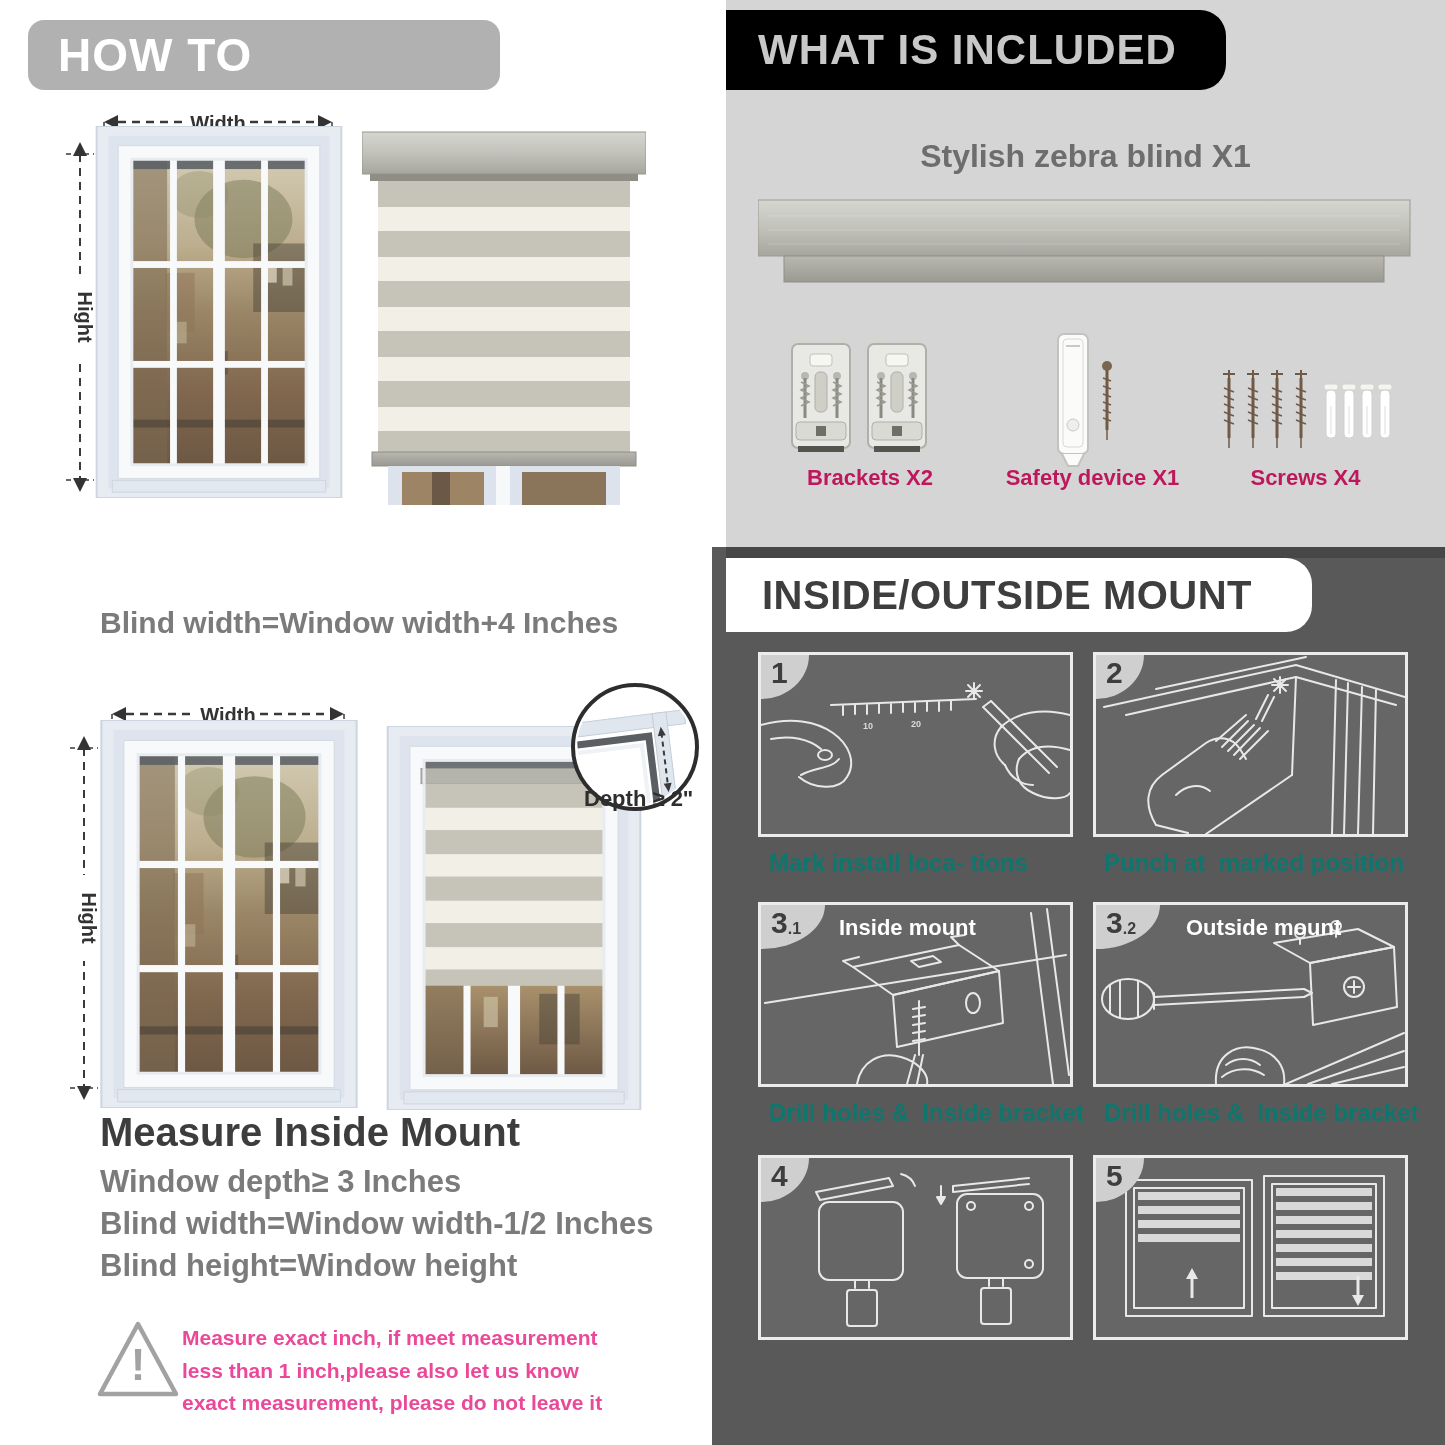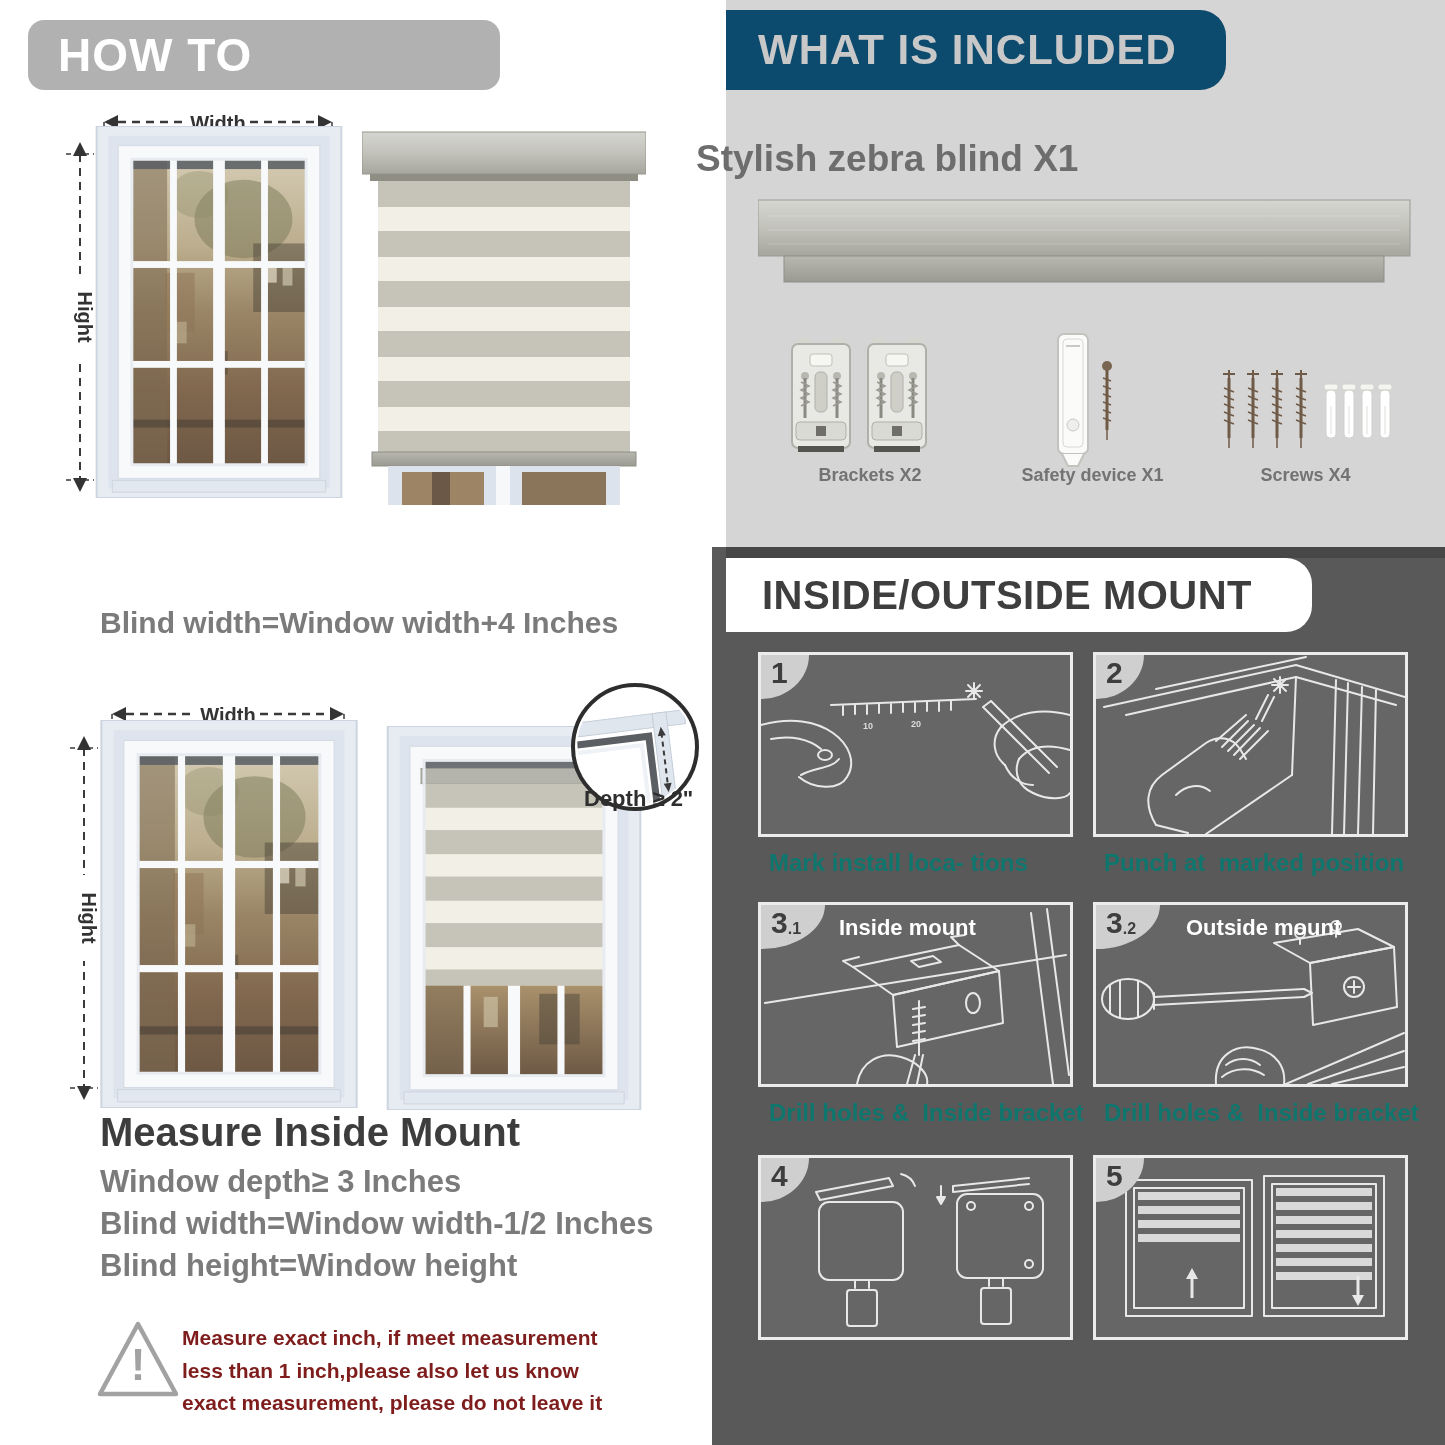--- a/index.html
+++ b/index.html
@@ -6,29 +6,29 @@
   .page{position:relative;width:1445px;height:1445px;background:#ffffff;overflow:hidden;
         font-family:"Liberation Sans",sans-serif;font-weight:700;}
   .abs{position:absolute;}
 
   
   .banner{left:28px;top:20px;width:472px;height:70px;background:#b1b1b1;border-radius:16px;
           color:#ffffff;font-size:46px;letter-spacing:1px;line-height:70px;padding-left:30px;box-sizing:border-box;}
   .sec-title{color:#3d3d3d;font-size:40px;}
   .sec-line{color:#7b7b7b;font-size:30px;margin-top:40px;}
   .sec-line2{color:#7b7b7b;font-size:31px;}
-  .warn-text{color:#7f1d1d;font-size:21px;line-height:1.55;width:430px;}
+  .warn-text{color:#ec4899;font-size:21px;line-height:1.55;width:430px;}
   .depth-label{color:#2e2e2e;font-size:22px;}
 
   
   .right-light{left:726px;top:0;width:719px;height:547px;background:#d5d5d5;}
-  .included-box{left:726px;top:10px;width:500px;height:80px;background:#0c4a6e;border-radius:0 26px 26px 0;
+  .included-box{left:726px;top:10px;width:500px;height:80px;background:#000000;border-radius:0 26px 26px 0;
           color:#c8c8c8;font-size:42px;letter-spacing:1px;line-height:80px;padding-left:32px;box-sizing:border-box;}
-  .product-label{left:696px;top:138px;width:719px;color:#6d6d6d;font-size:37px;}
-  .item-caption{color:#737373;font-size:18px;text-align:center;top:465px;}
+  .product-label{left:726px;top:138px;width:719px;text-align:center;color:#6d6d6d;font-size:32px;}
+  .item-caption{color:#be185d;font-size:22px;text-align:center;top:465px;}
   .right-dark{left:712px;top:547px;width:733px;height:898px;background:#595959;}
   .divider-bar{left:726px;top:547px;width:719px;height:11px;background:#474747;}
   .mount-box{left:726px;top:558px;width:586px;height:74px;background:#ffffff;border-radius:0 26px 26px 0;
           color:#3e3e3e;font-size:40px;line-height:74px;padding-left:36px;box-sizing:border-box;letter-spacing:0.5px;}
 
   .step-panel{width:315px;height:185px;background:#666666;border:3px solid #ececec;box-sizing:border-box;}
   .step-caption{color:#0f766e;font-size:24px;white-space:pre-wrap;width:330px;margin-left:9px;}
   .step-label{position:absolute;left:66px;top:10px;color:#ffffff;font-size:22px;}
   .badge{position:absolute;left:0;top:0;height:44px;background:#cfcfcf;border-radius:0 0 100% 0;
          color:#3e3e3e;display:flex;align-items:flex-start;padding:2px 0 0 10px;box-sizing:border-box;}

